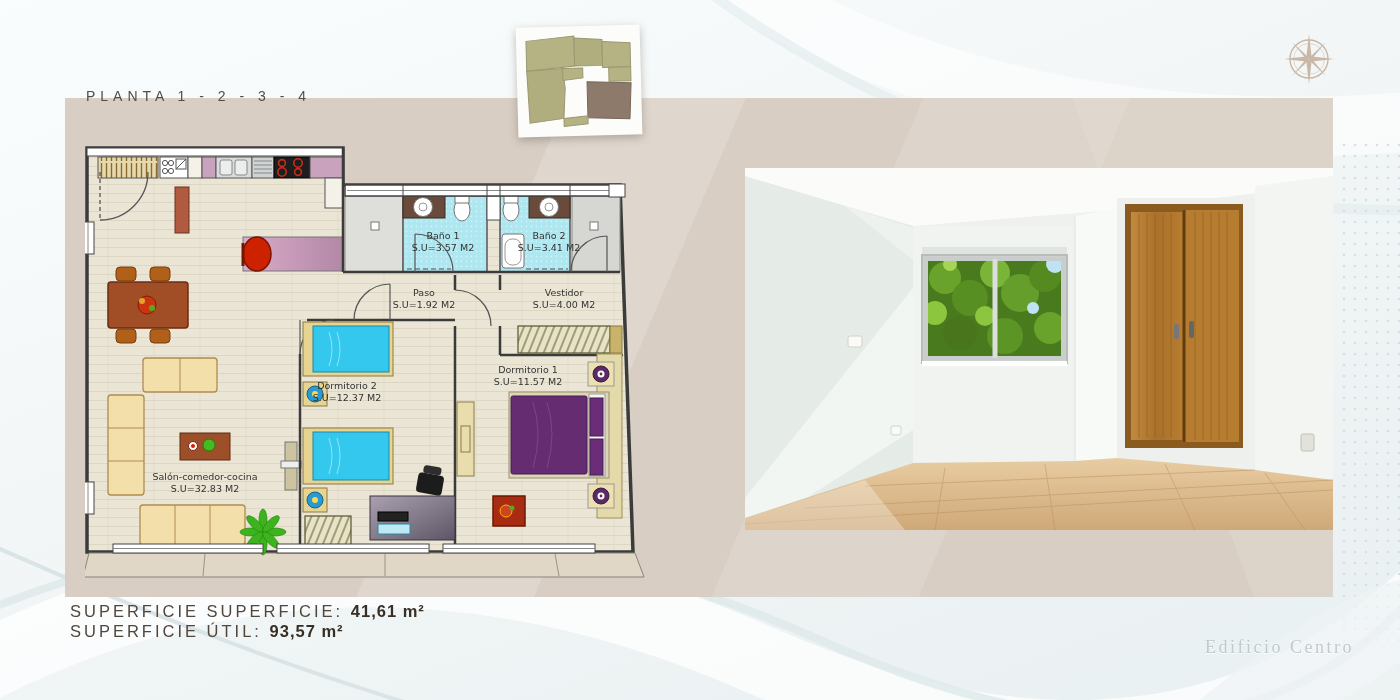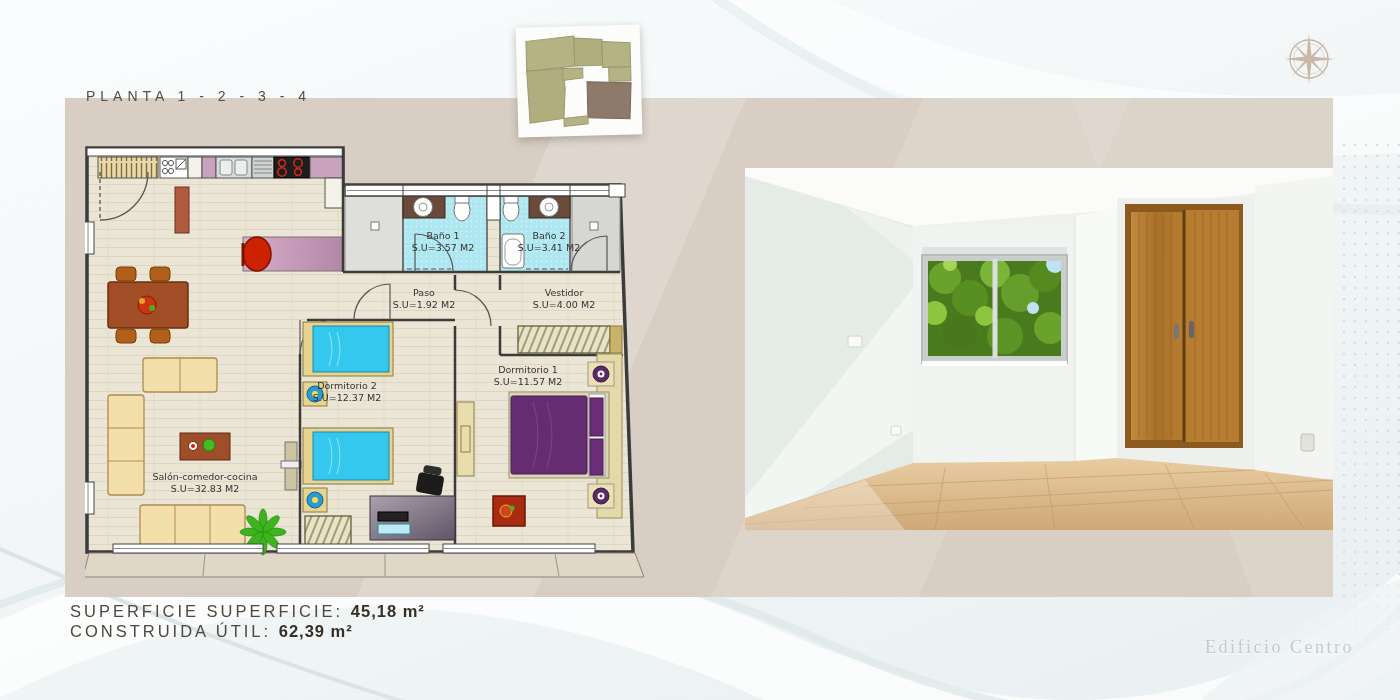--- a/index.html
+++ b/index.html
@@ -456,23 +456,23 @@
         <line x1="300" y1="296" x2="310" y2="362"></line>
       <line x1="420" y1="296" x2="450" y2="362"></line>
         <line x1="520" y1="305" x2="560" y2="362"></line>
     </g>
     <polygon points="0,362 0,350 120,312 160,362" fill="#ffffff" opacity="0.3"></polygon>
   </svg>
 
   <div class="summary">
     <div>
       <span>SUPERFICIE SUPERFICIE:</span>
-      <b>45,18 m²</b>
+      <b>41,61 m²</b>
     </div>
     <div>
-      <span>CONSTRUIDA ÚTIL:</span>
-      <b>62,39 m²</b>
+      <span>SUPERFICIE ÚTIL:</span>
+      <b>93,57 m²</b>
     </div>
   </div>
 
   <div class="watermark">Edificio Centro</div>
 
 </div>
 
 </body></html>

